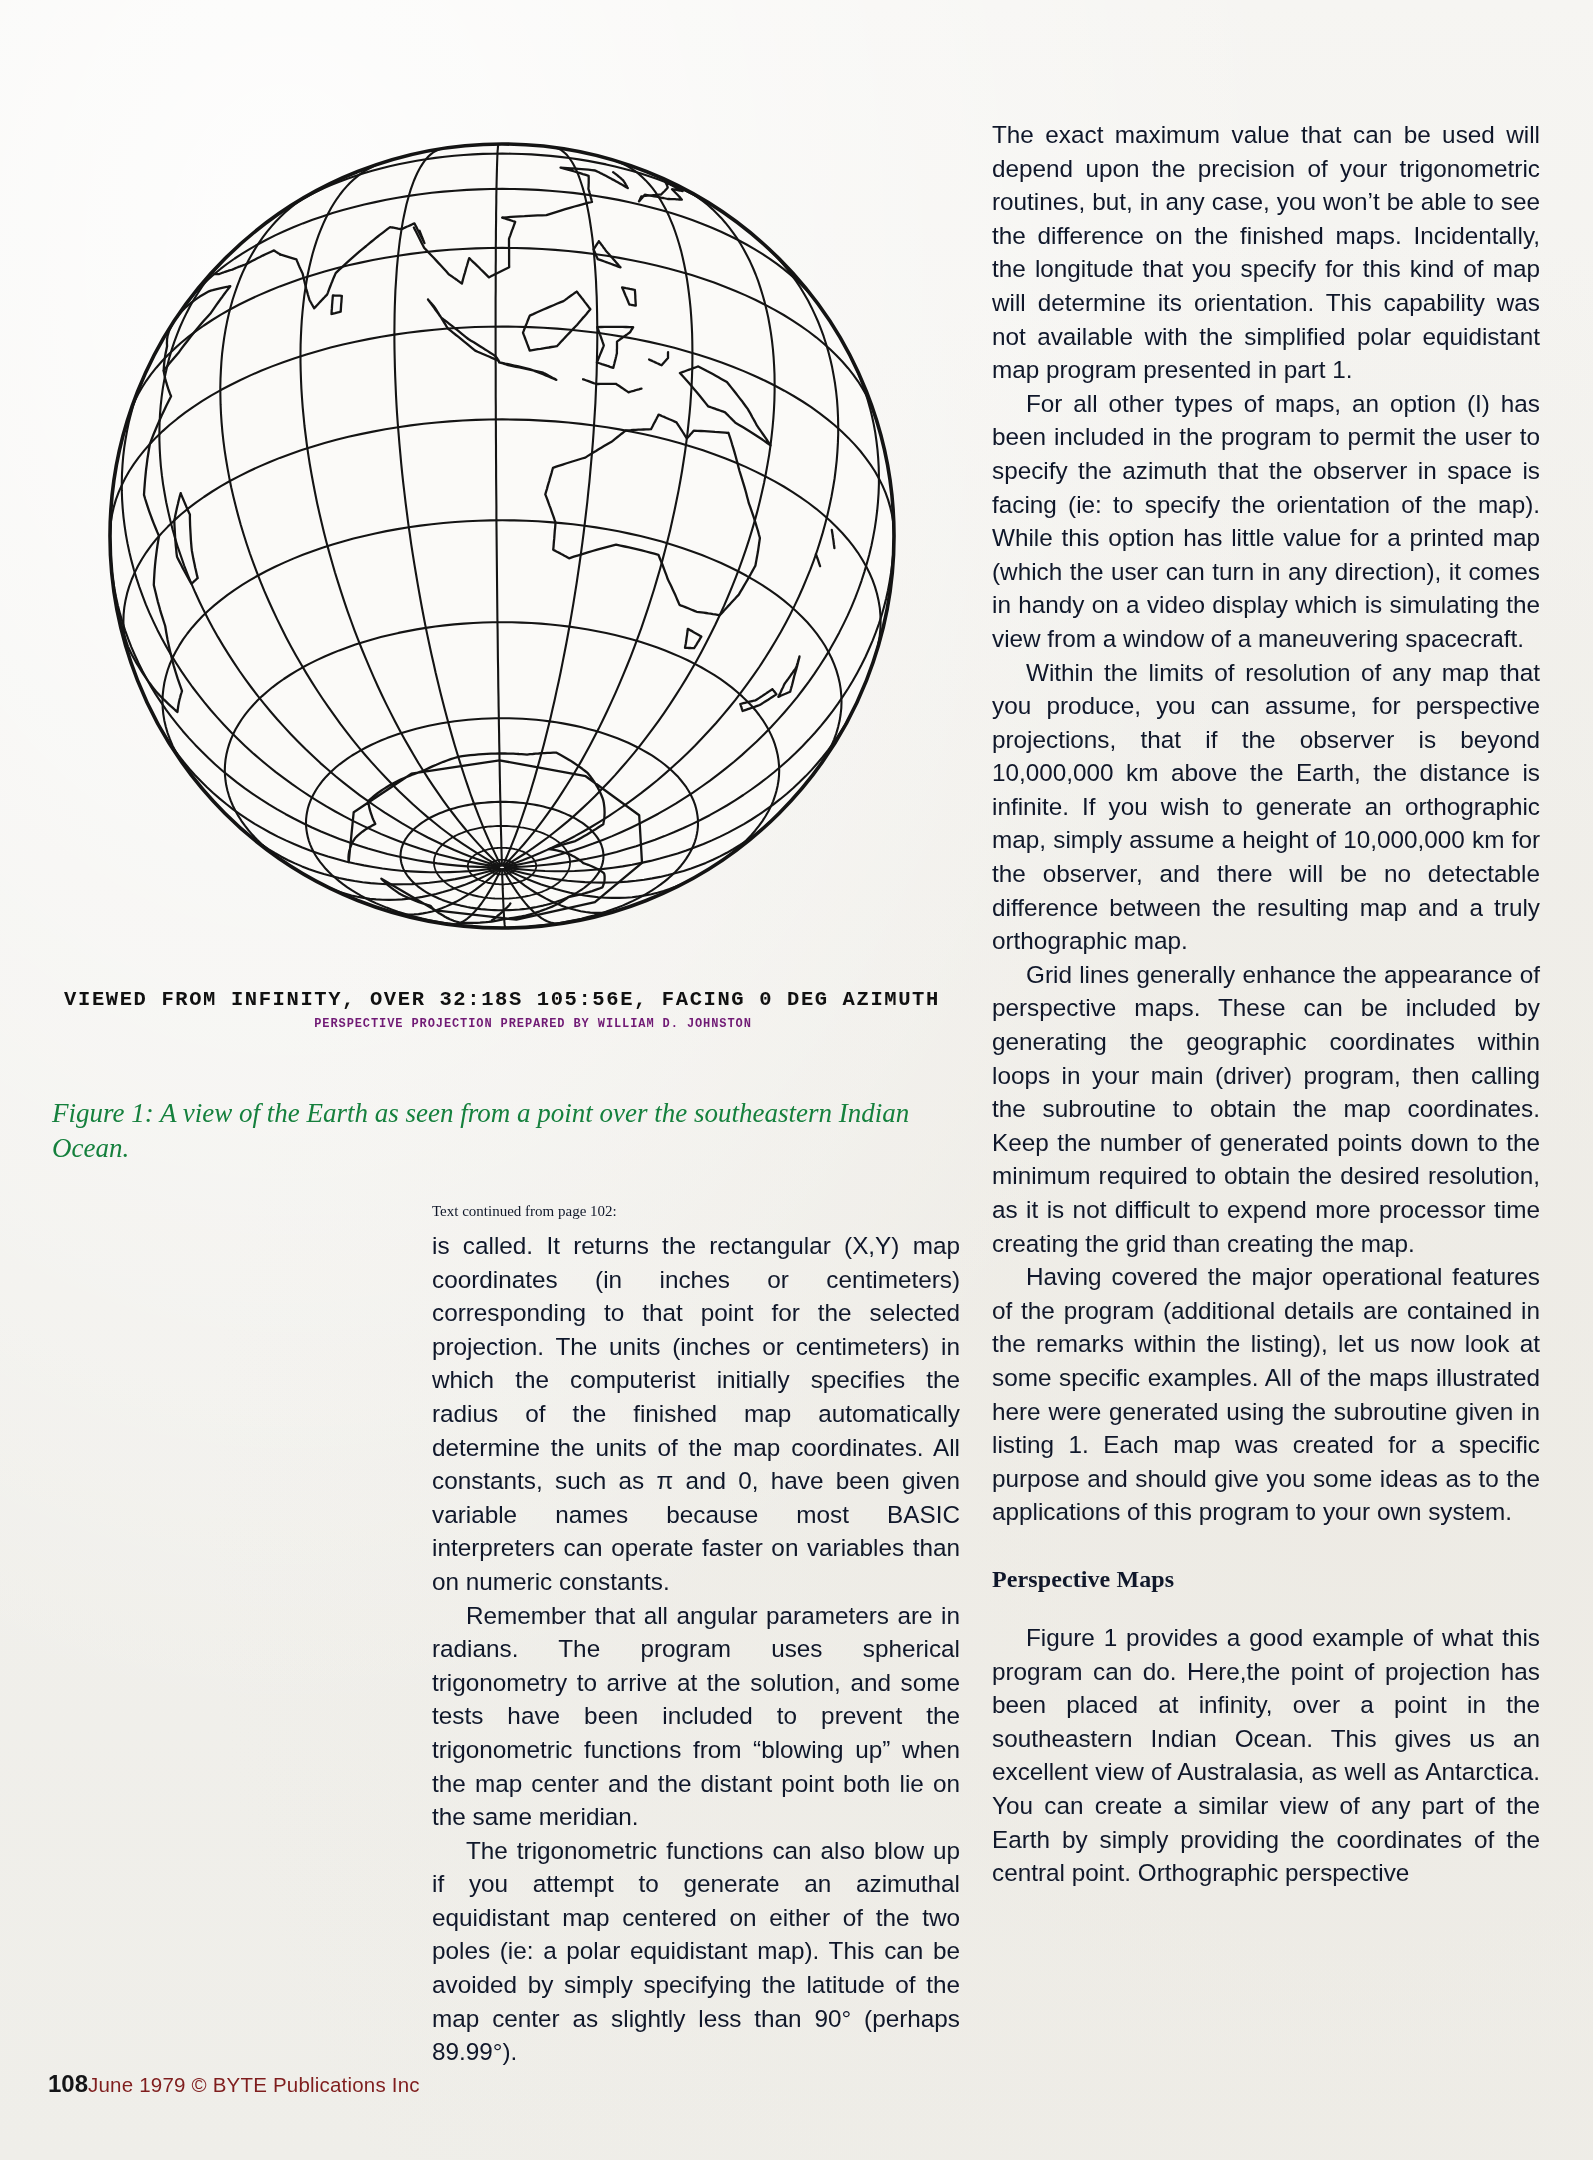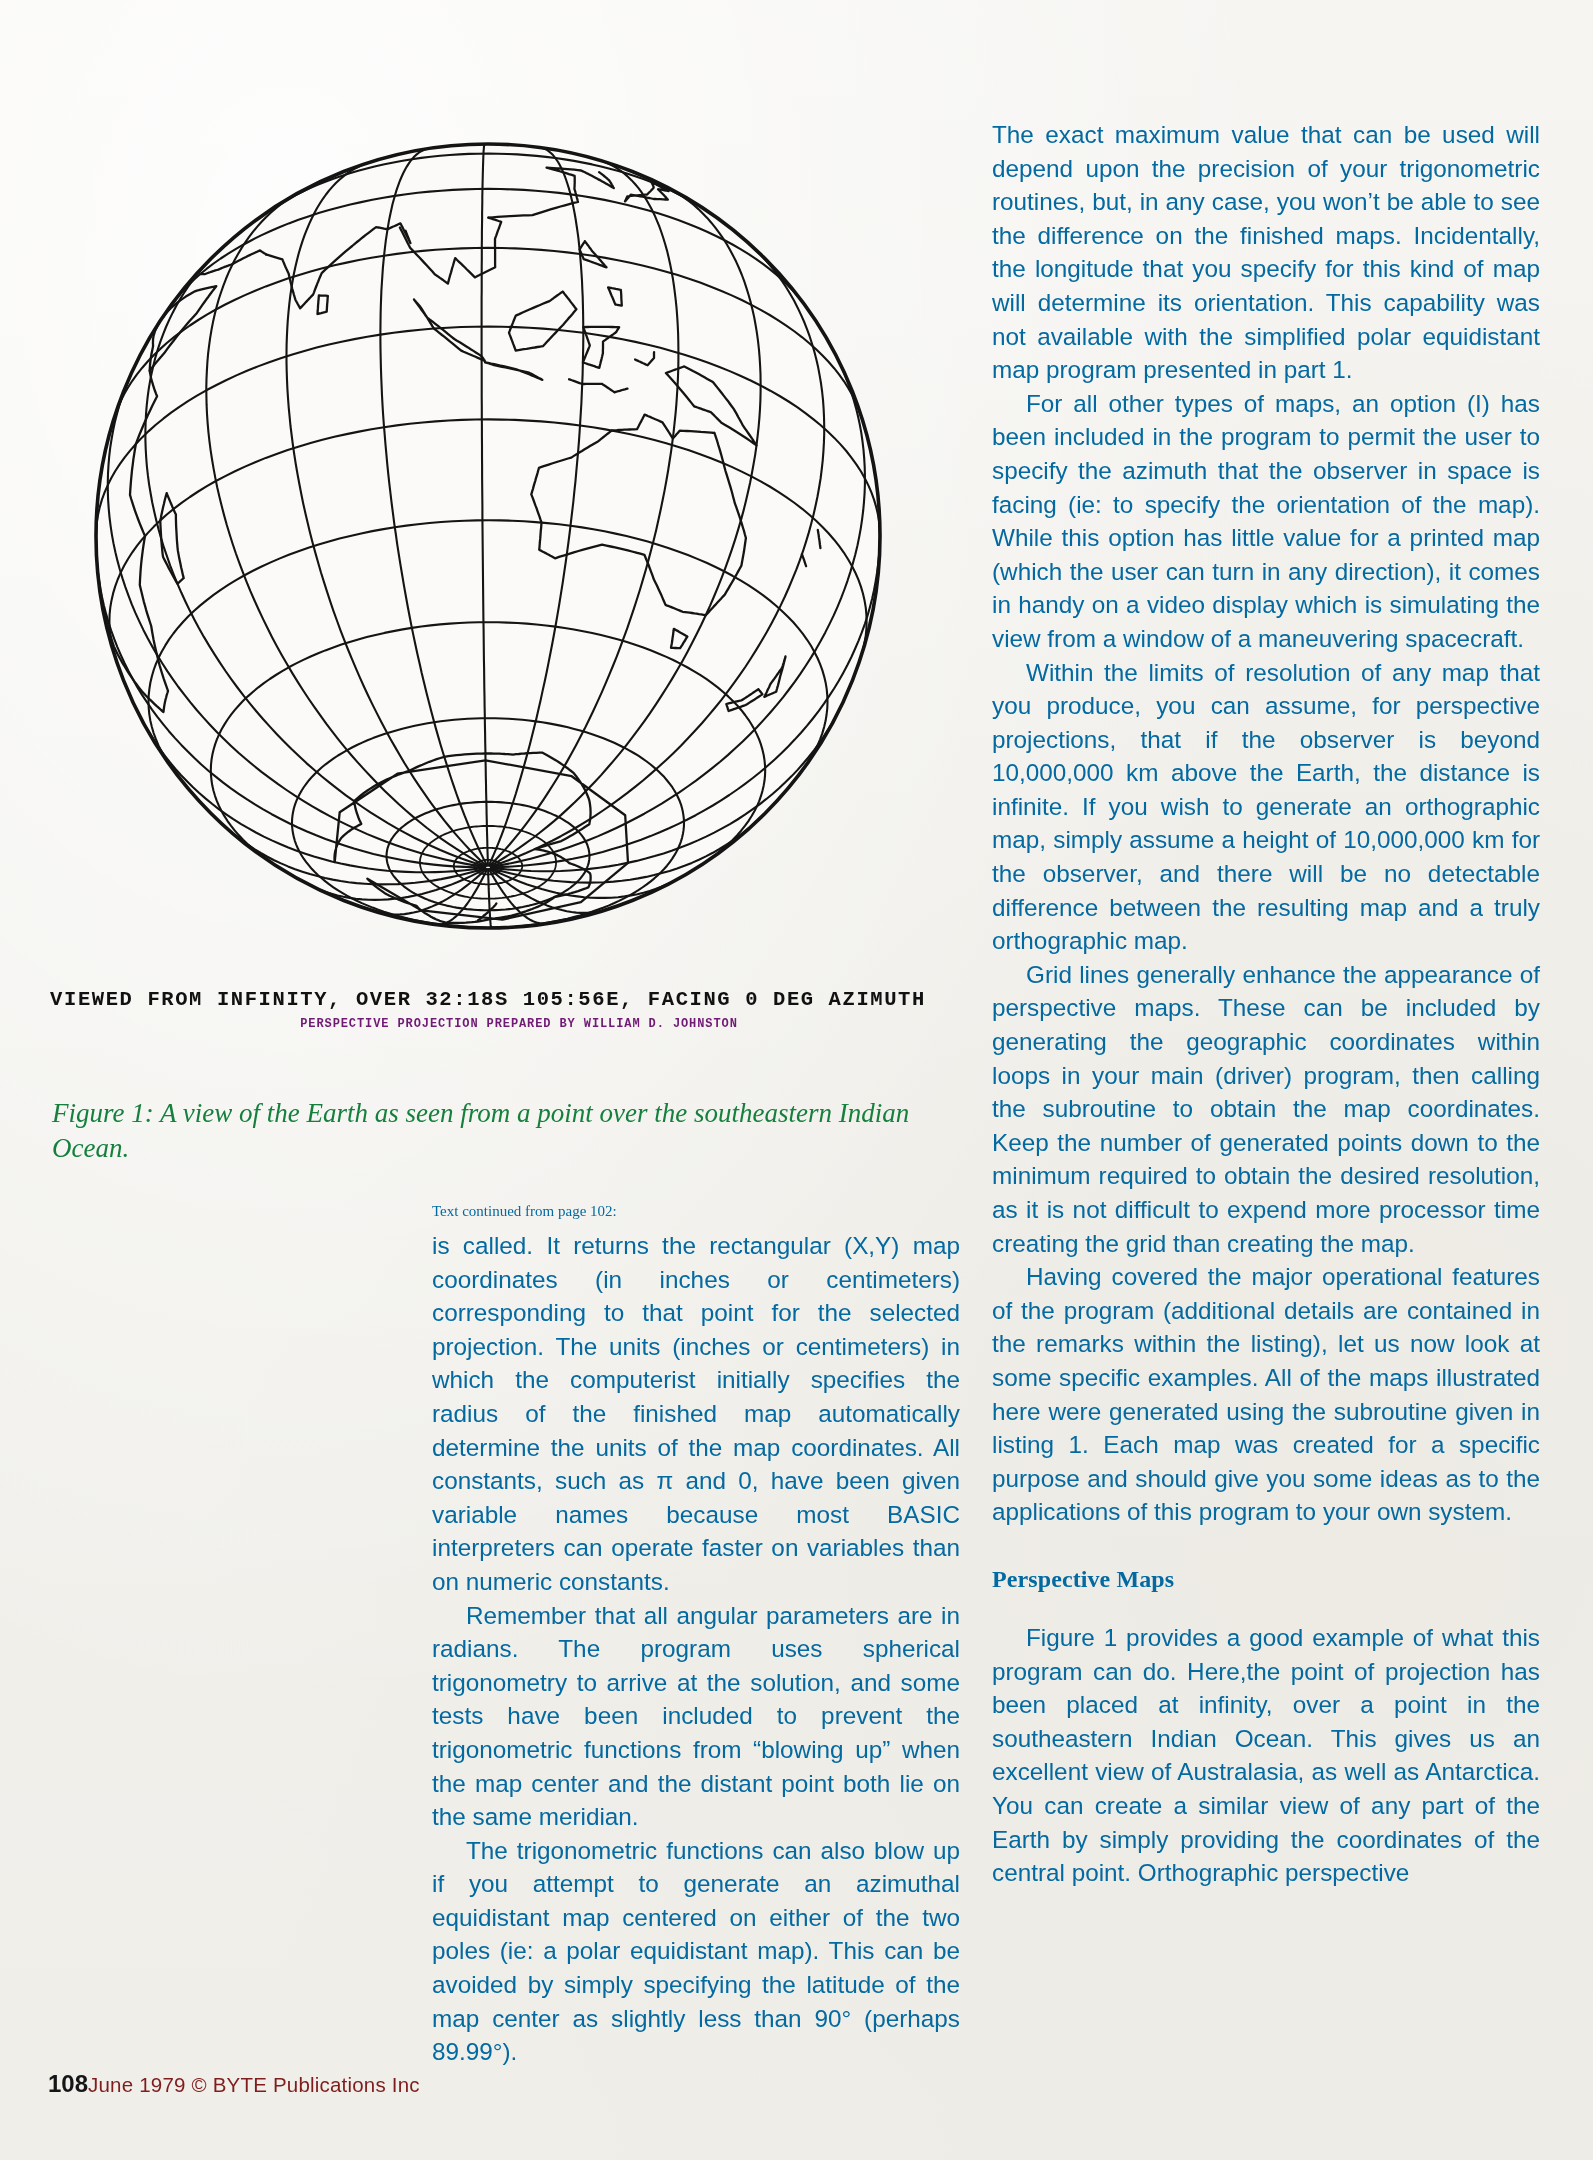--- a/index.html
+++ b/index.html
@@ -23,21 +23,21 @@
     background:
       radial-gradient(ellipse at 18% 12%, rgba(255,255,255,0.85) 0%, rgba(255,255,255,0) 55%),
       radial-gradient(ellipse at 85% 70%, rgba(236,233,226,0.75) 0%, rgba(255,255,255,0) 60%),
       linear-gradient(180deg, #f6f5f2 0%, #f2f1ed 40%, #efeee9 100%);
     pointer-events: none;
   }
 
   
   .figure-block {
     position: absolute;
-    left: 38px;
+    left: 52px;
     top: 96px;
     width: 900px;
   }
   .globe-wrap {
     width: 860px;
     height: 880px;
     margin: 0 auto;
     position: relative;
   }
   .globe-wrap svg { display: block; width: 100%; height: 100%; }
@@ -76,21 +76,21 @@
     color: #15803d;
   }
 
   
   .col {
     position: absolute;
     font-family: "Liberation Sans", sans-serif;
     font-size: 24.3px;
     line-height: 33.6px;
     text-align: justify;
-    color: #0369a1;
+    color: #0f172a;
   }
   .col-left  { left: 432px; top: 1196px; width: 528px; }
   .col-right { left: 992px; top: 118px;  width: 548px; }
 
   .col p { margin: 0; text-indent: 34px; }
   .col p.noindent { text-indent: 0; }
   .col .contnote {
     font-family: "Liberation Serif", serif;
     font-size: 15px;
     line-height: 31px;

